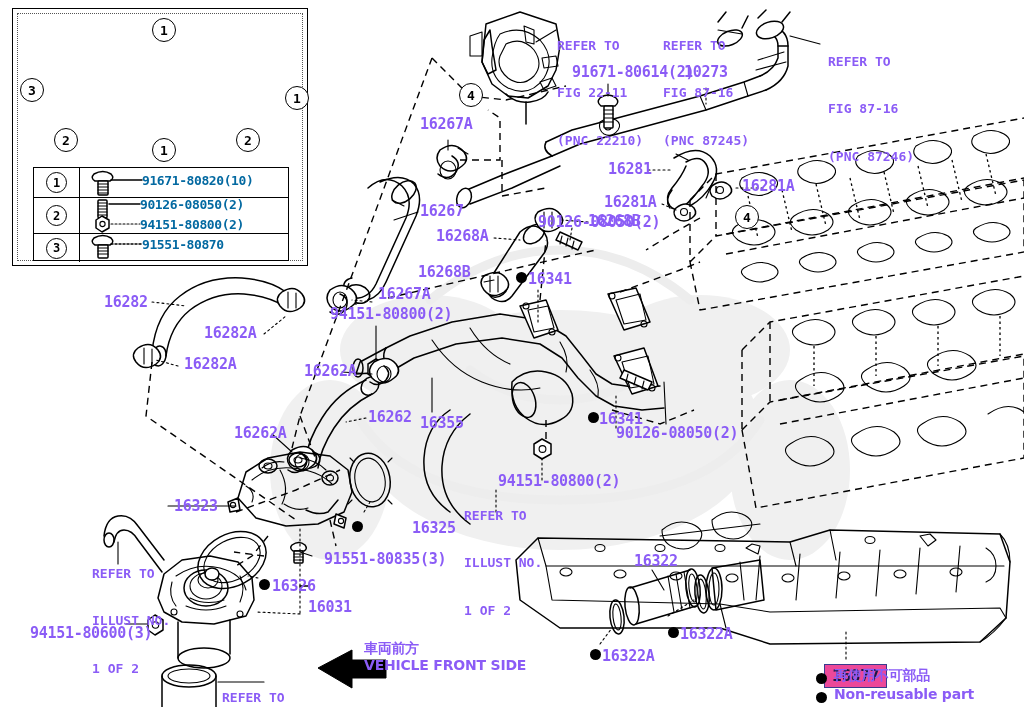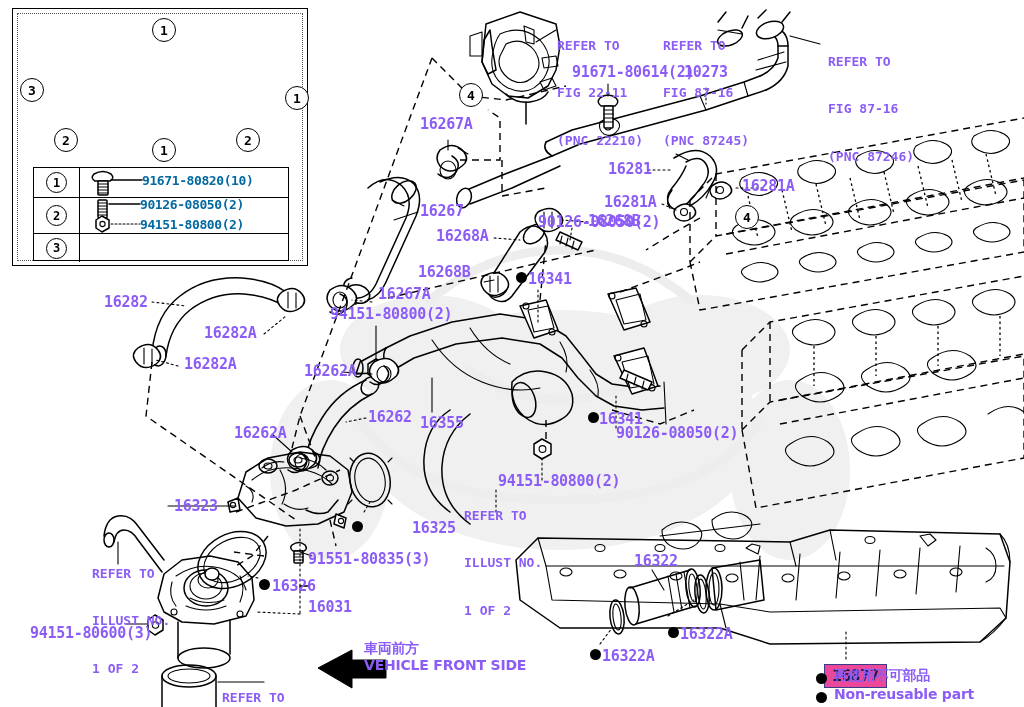--- a/index.html
+++ b/index.html
@@ -619,20 +619,29 @@
             <path class="ln-t" d="M31 26 L60 26" stroke-dasharray="2 2"></path>
           </svg>
           <span class="lp" style="left:60px;top:-1px;">90126-08050(2)</span>
           <span class="lp" style="left:60px;top:19px;">94151-80800(2)</span>
         </div>
       </div>
       <div class="lrow" style="height:28px;">
         <div class="lcell-n">
           <div class="circ-sm">3</div>
         </div>
+        <div class="lcell-b">
+          <svg width="100%" height="100%" style="position:absolute;left:0;top:0;overflow:visible;">
+            <path class="fillw" d="M14 4 q9 -5 17 0 q4 4 -1 7 l-15 0 q-5 -3 -1 -7 Z"></path>
+            <rect class="fillw" x="18" y="11" width="10" height="13" rx="1"></rect>
+            <path class="ln-t" d="M18 14 L28 14 M18 17 L28 17 M18 20 L28 20"></path>
+            <path class="ln" d="M31 10 L62 10" stroke-dasharray="2 2"></path>
+          </svg>
+          <span class="lp" style="left:62px;top:3px;">91551-80870</span>
+        </div>
       </div>
     </div>
   </div>
 
   <div class="circ" style="left:152px;top:18px;">1</div>
   <div class="circ" style="left:285px;top:86px;">1</div>
   <div class="circ" style="left:152px;top:138px;">1</div>
   <div class="circ" style="left:54px;top:128px;">2</div>
   <div class="circ" style="left:236px;top:128px;">2</div>
   <div class="circ" style="left:20px;top:78px;">3</div>
@@ -690,21 +699,21 @@
   <div class="lbl pn" style="left:184px;top:356px;">16282A</div>
   <div class="lbl pn" style="left:304px;top:363px;">16262A</div>
   <div class="lbl pn" style="left:368px;top:409px;">16262</div>
   <div class="lbl pn" style="left:234px;top:425px;">16262A</div>
   <div class="lbl pn" style="left:420px;top:415px;">16355</div>
   <div class="lbl pn" style="left:599px;top:411px;">16341</div>
   <div class="lbl pn" style="left:616px;top:425px;">90126-08050(2)</div>
   <div class="lbl pn" style="left:498px;top:473px;">94151-80800(2)</div>
   <div class="lbl pn" style="left:174px;top:498px;">16323</div>
   <div class="lbl pn" style="left:364px;top:520px;margin-left:48px;">16325</div>
-  <div class="lbl pn" style="left:308px;top:551px;">91551-80835(3)</div>
+  <div class="lbl pn" style="left:324px;top:551px;">91551-80835(3)</div>
   <div class="lbl pn" style="left:272px;top:578px;">16326</div>
   <div class="lbl pn" style="left:308px;top:599px;">16031</div>
   <div class="lbl pn" style="left:14px;top:625px;margin-left:16px;">94151-80600(3)</div>
   <div class="lbl pn" style="left:634px;top:553px;">16322</div>
   <div class="lbl pn" style="left:680px;top:626px;">16322A</div>
   <div class="lbl pn" style="left:602px;top:648px;">16322A</div>
 
   <div class="bullet" style="left:516px;top:272px;"></div>
   <div class="bullet" style="left:588px;top:412px;"></div>
   <div class="bullet" style="left:352px;top:521px;"></div>

